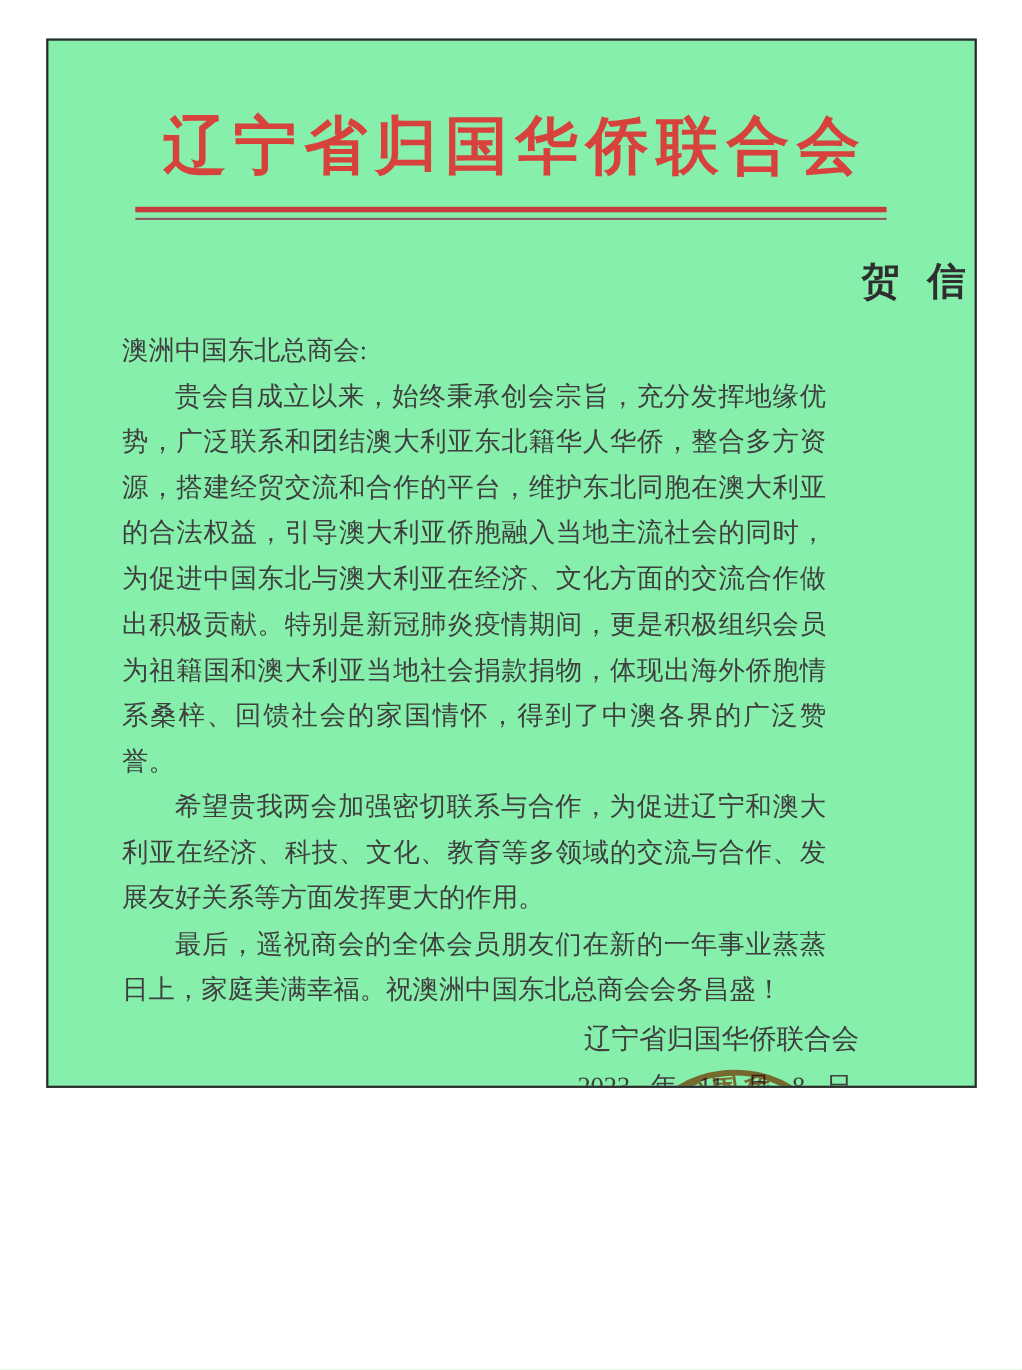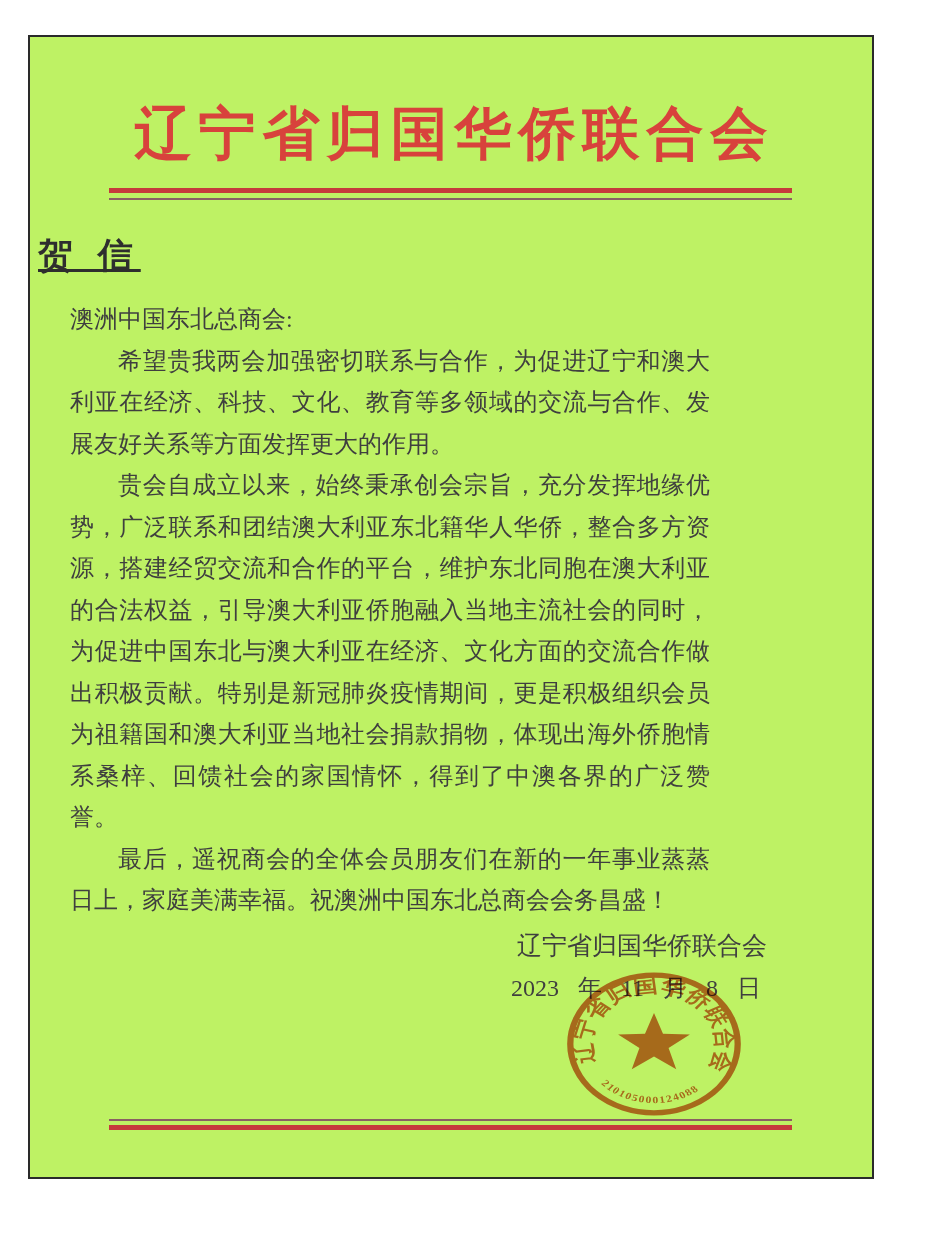--- a/index.html
+++ b/index.html
@@ -1,41 +1,41 @@
 <!DOCTYPE html>
 <html><head>
 <meta charset="utf-8">
 <style>
   html,body{margin:0;padding:0;}
   body{
     width:929px;height:1245px;background:#ffffff;position:relative;
     font-family:"Liberation Serif", serif;
   }
   .page{
-    position:absolute;left:28px;top:35px;width:846px;height:1144px;
-    background:#bef264;border:2px solid #2a2a2a;box-sizing:border-box;
+    position:absolute;left:42px;top:35px;width:846px;height:954px;
+    background:#86efac;border:2px solid #2a2a2a;box-sizing:border-box;
     overflow:hidden;
   }
   .org-title{
     margin:0;padding-top:62px;text-align:center;
     font-size:57px;line-height:70px;font-weight:bold;
     color:#d8423c;letter-spacing:7px;text-indent:7px;
     font-family:"Liberation Serif", serif;
   }
   .rule{position:relative;margin-left:79px;width:683px;}
   .rule-top{margin-top:19px;}
   .rule .thick{height:5px;background:#c63a3c;}
   .rule .thin{height:2px;background:#8a5f63;}
   .rule-top .gap{height:5px;}
   .letter-title{
-    margin:35px 0 0 0;text-align:left;font-size:35px;line-height:42px;
-    font-weight:bold;color:#2e2e2e;letter-spacing:8px;text-indent:8px;text-decoration:underline;
+    margin:35px 0 0 0;text-align:right;font-size:35px;line-height:42px;
+    font-weight:bold;color:#2e2e2e;letter-spacing:8px;text-indent:8px;
   }
   .letter-body{
-    margin-top:22px;padding-left:40px;width:640px;
+    margin-top:22px;padding-left:67px;width:640px;
     font-size:24px;line-height:41.5px;color:#3f3f3f;
     text-align:justify;
   }
   .letter-body p{margin:0;}
   .letter-body p.indent{text-indent:2em;}
   .signature-block{
     margin-top:2px;padding-right:105px;text-align:right;
     font-size:25px;line-height:43px;color:#3f3f3f;
   }
   .signature-date{font-size:24px;word-spacing:13px;padding-right:6px;}
@@ -60,22 +60,22 @@
   <div class="rule rule-top">
     <div class="thick"></div>
     <div class="gap"></div>
     <div class="thin"></div>
   </div>
 
   <h2 class="letter-title">贺 信</h2>
 
   <div class="letter-body">
     <p>澳洲中国东北总商会:</p>
+    <p class="indent">贵会自成立以来，始终秉承创会宗旨，充分发挥地缘优势，广泛联系和团结澳大利亚东北籍华人华侨，整合多方资源，搭建经贸交流和合作的平台，维护东北同胞在澳大利亚的合法权益，引导澳大利亚侨胞融入当地主流社会的同时，为促进中国东北与澳大利亚在经济、文化方面的交流合作做出积极贡献。特别是新冠肺炎疫情期间，更是积极组织会员为祖籍国和澳大利亚当地社会捐款捐物，体现出海外侨胞情系桑梓、回馈社会的家国情怀，得到了中澳各界的广泛赞誉。</p>
     <p class="indent">希望贵我两会加强密切联系与合作，为促进辽宁和澳大利亚在经济、科技、文化、教育等多领域的交流与合作、发展友好关系等方面发挥更大的作用。</p>
-    <p class="indent">贵会自成立以来，始终秉承创会宗旨，充分发挥地缘优势，广泛联系和团结澳大利亚东北籍华人华侨，整合多方资源，搭建经贸交流和合作的平台，维护东北同胞在澳大利亚的合法权益，引导澳大利亚侨胞融入当地主流社会的同时，为促进中国东北与澳大利亚在经济、文化方面的交流合作做出积极贡献。特别是新冠肺炎疫情期间，更是积极组织会员为祖籍国和澳大利亚当地社会捐款捐物，体现出海外侨胞情系桑梓、回馈社会的家国情怀，得到了中澳各界的广泛赞誉。</p>
     <p class="indent">最后，遥祝商会的全体会员朋友们在新的一年事业蒸蒸日上，家庭美满幸福。祝澳洲中国东北总商会会务昌盛！</p>
   </div>
 
   <div class="signature-block">
     <div class="signature-org">辽宁省归国华侨联合会</div>
     <div class="signature-date">2023 年 11 月 8 日</div>
   </div>
 
   <div class="rule rule-bottom">
     <div class="thin"></div>

